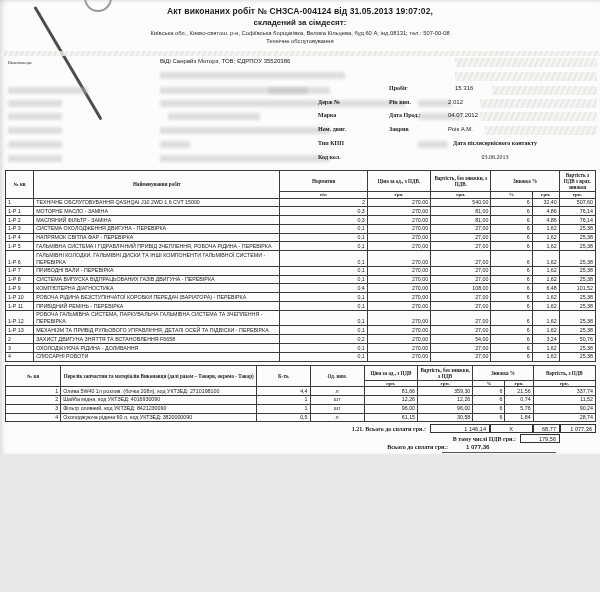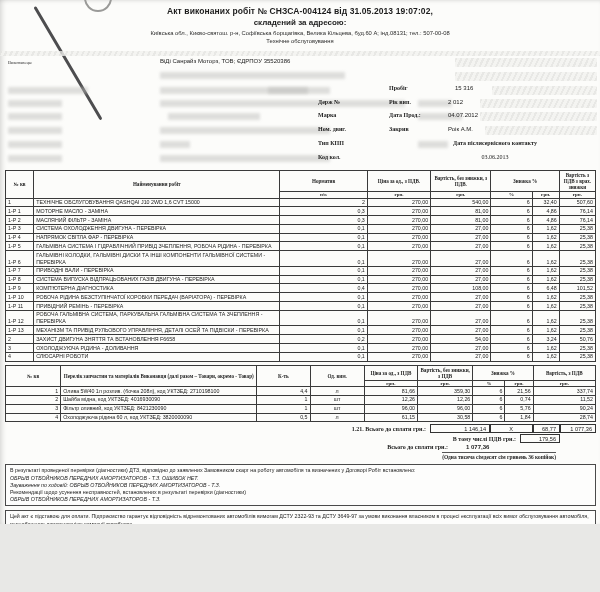--- a/index.html
+++ b/index.html
@@ -1,16 +1,16 @@
 <!DOCTYPE html>
 <html><head>
 <meta charset="utf-8">
 <style>
   html,body{margin:0;padding:0;background:#e8e8e6;}
-  .page{position:relative;width:600px;height:524px;background:#fcfcfa;overflow:hidden;
+  .page{position:relative;width:600px;height:454px;background:#fcfcfa;overflow:hidden;
         font-family:"Liberation Sans",sans-serif;color:#1c1c1c;
         box-shadow:inset 4px 0 6px -3px rgba(0,0,0,.18), inset 0 3px 5px -3px rgba(0,0,0,.12);}
   
   .pen-stroke{position:absolute;left:36px;top:6px;width:131px;height:2.6px;background:#2e2e30;
         border-radius:2px;transform:rotate(59.5deg);transform-origin:0 0;opacity:.85;}
   .hole-mark{position:absolute;left:84px;top:-16px;width:24px;height:24px;border:2px solid #9a9a98;
         border-radius:50%;background:transparent;}
   .stamp{position:absolute;left:440px;top:548px;width:150px;height:70px;border:2px solid #cfc7bf;
         border-radius:50%;opacity:.35;transform:rotate(-8deg);}
   .redact{position:absolute;background:#b9b9b7;opacity:.45;filter:blur(1.4px);border-radius:1px;}
@@ -68,21 +68,21 @@
 <body>
 
 <div class="page">
 
   <div class="pen-stroke"></div>
   <div class="hole-mark"></div>
   <div class="stamp"></div>
 
   <div class="hdr">
     <div class="title">Акт виконаних робіт №  СНЗСА-004124 від 31.05.2013 19:07:02,</div>
-    <div class="subtitle">складений за адресою:</div>
+    <div class="subtitle">складений за сімдесят:</div>
     <div class="address">Київська обл., Києво-святош. р-н, Софіївська борщагівка, Велика Кільцева, буд.60 А; інд.08131; тел.: 507-00-08</div>
     <div class="svc">Технічне обслуговування</div>
   </div>
 
   <div class="info">
     <span class="tiny" style="left:8px;top:60px;">Виконавець:</span>
     <span class="val sans" style="left:160px;top:58px;">ВіДі Санрайз Моторз, ТОВ; ЄДРПОУ 35520386</span>
 
     <div class="redact" style="left:160px;top:72px;width:185px;height:7px;"></div>
     <div class="redact" style="left:8px;top:87px;width:80px;height:7px;"></div>

